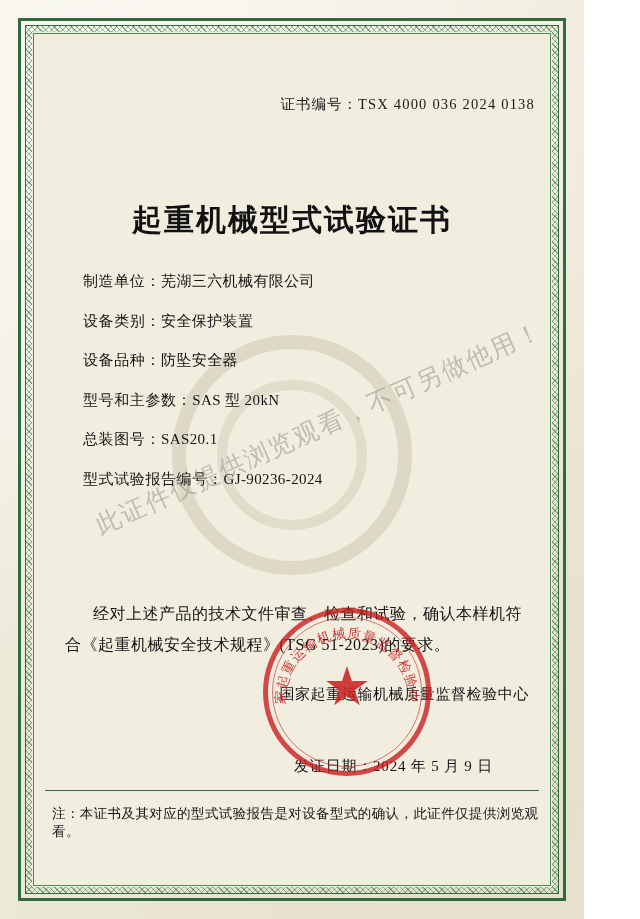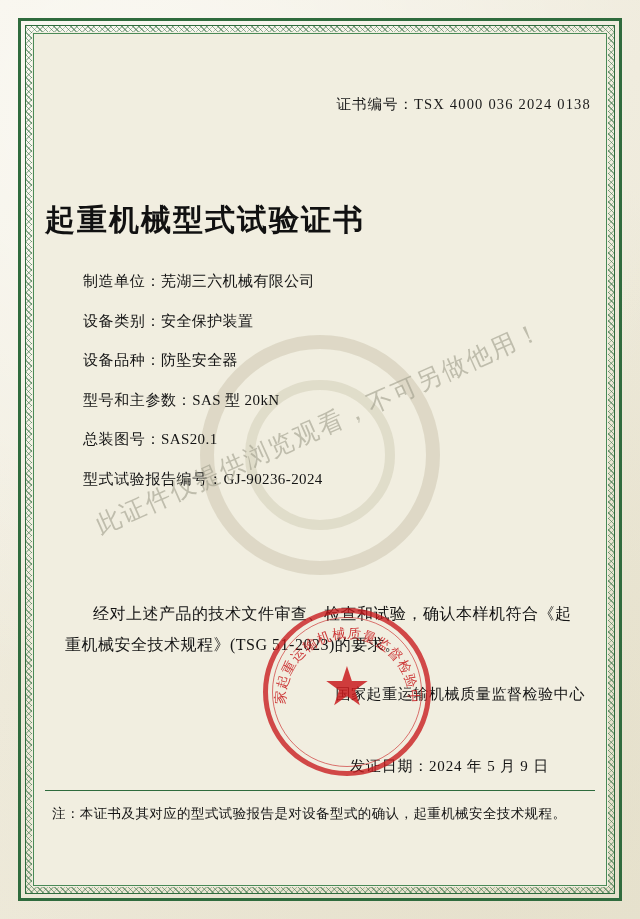--- a/index.html
+++ b/index.html
@@ -10,21 +10,21 @@
   body {
     width: 640px;
     height: 919px;
     font-family: "Liberation Serif", "DejaVu Serif", serif;
     overflow: hidden;
   }
 
   
   .page {
     position: relative;
-    width: 640px;
+    width: 584px;
     height: 919px;
     background: #f2efe2;
     box-sizing: border-box;
     overflow: hidden;
   }
   .paper-texture {
     position: absolute;
     inset: 0;
     background:
       radial-gradient(circle at 20% 12%, rgba(255,255,255,0.55), rgba(255,255,255,0) 60%),
@@ -110,21 +110,21 @@
     color: #1a1a1a;
     white-space: nowrap;
   }
   .cert-no .label { letter-spacing: 1px; }
   .cert-no .value { letter-spacing: 1.2px; font-family: "Liberation Serif", serif; }
 
   .title {
     position: absolute;
     left: 0; right: 0;
     top: 160px;
-    text-align: left;
+    text-align: center;
     font-size: 30px;
     font-weight: bold;
     letter-spacing: 2px;
     color: #111;
   }
 
   .fields {
     position: absolute;
     left: 38px;
     right: 10px;
@@ -319,15 +319,15 @@
         </text>
       </svg>
       <div class="star">★</div>
     </div>
 
     <div class="diag-note">此证件仅提供浏览观看，不可另做他用！</div>
 
   </div>
 
   <div class="footer-sep"></div>
-  <div class="footer-note">注：本证书及其对应的型式试验报告是对设备型式的确认，起重机械安全技术规程。</div>
+  <div class="footer-note">注：本证书及其对应的型式试验报告是对设备型式的确认，此证件仅提供浏览观看。</div>
 
 </div>
 
 </body></html>

